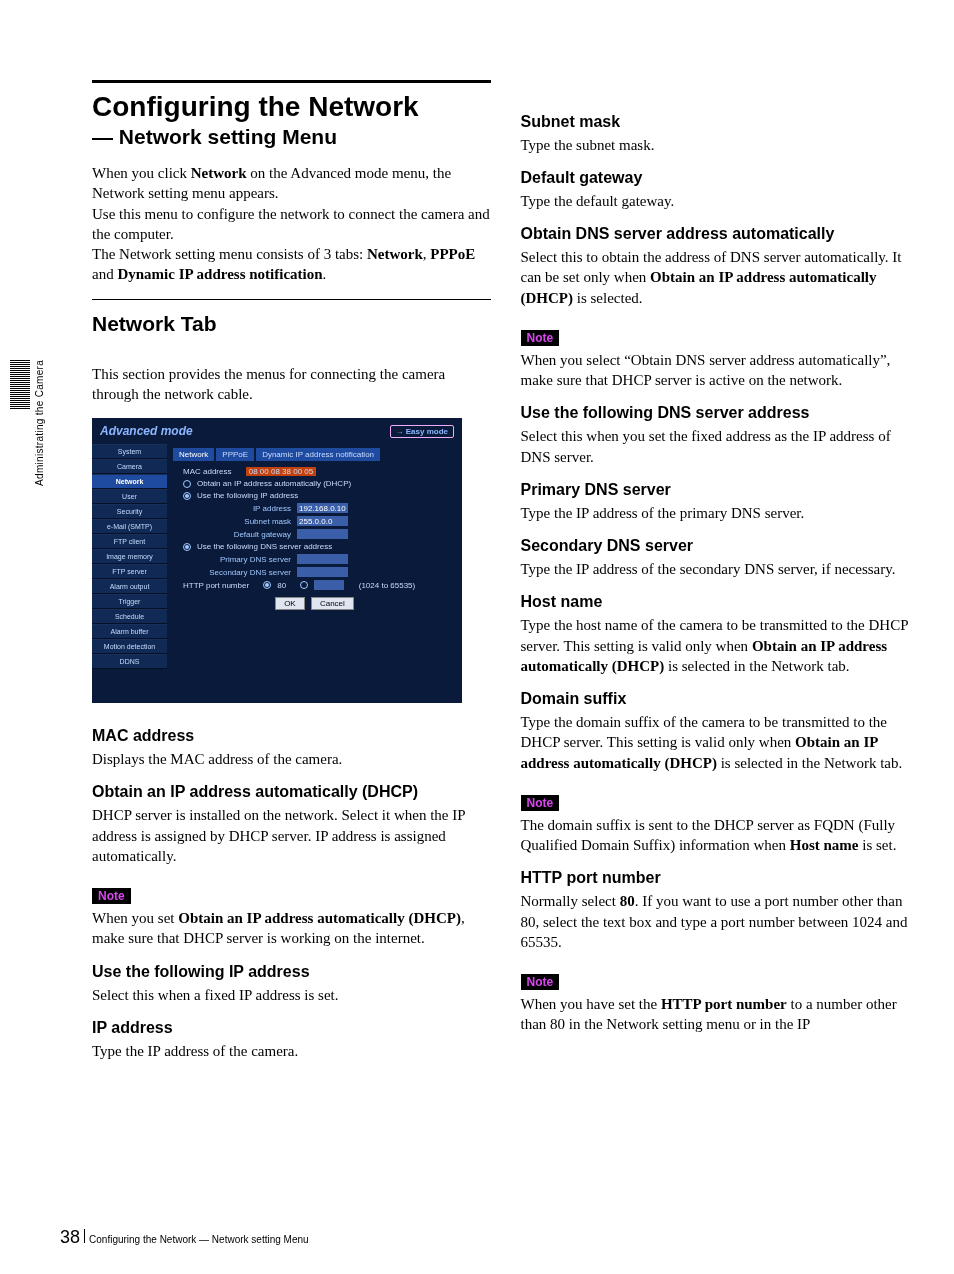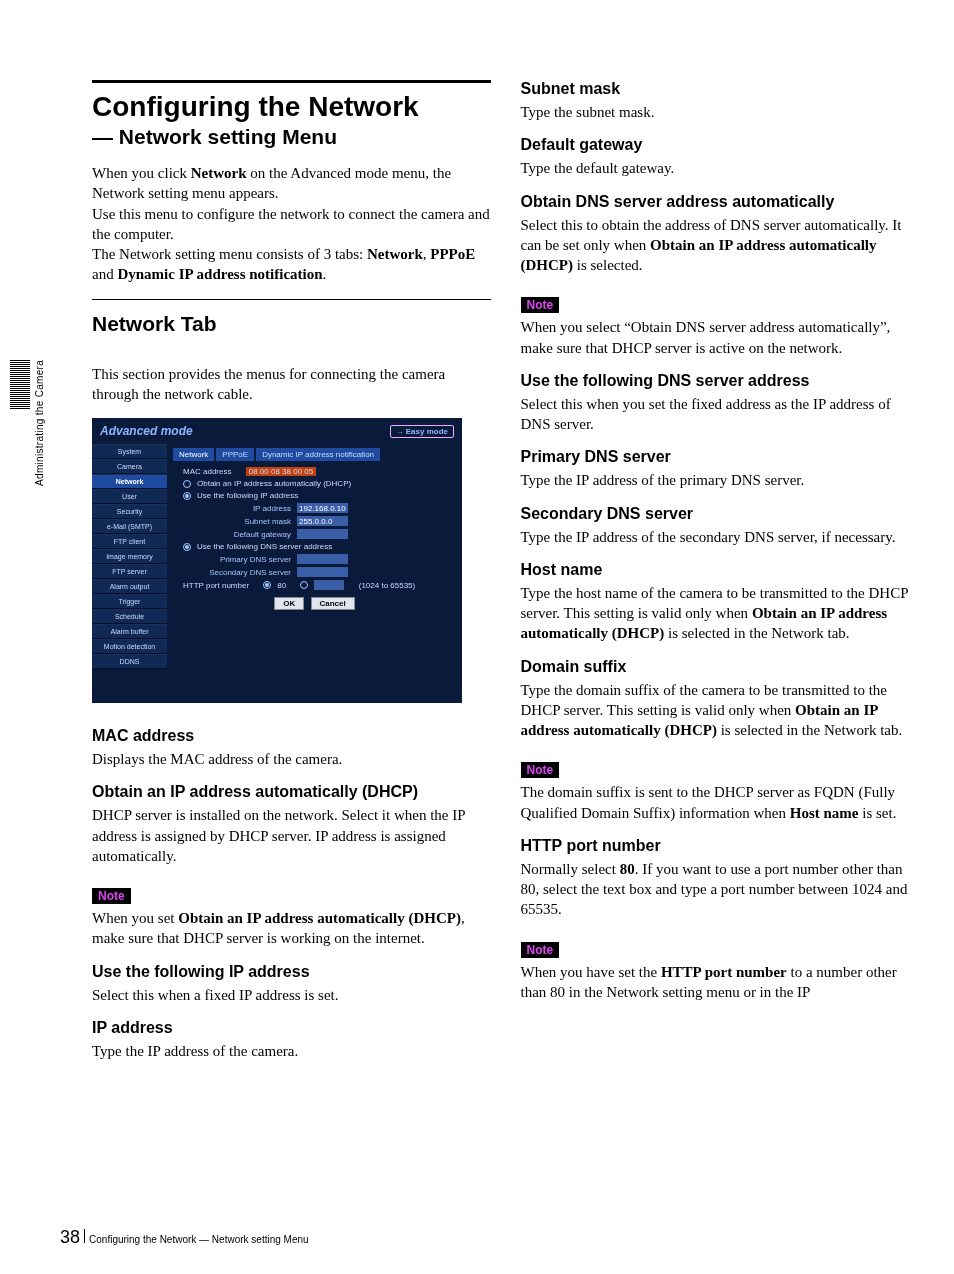--- a/index.html
+++ b/index.html
@@ -8,20 +8,21 @@
     height: 1274px;
     background: #fff;
     font-family: "Times New Roman", Times, serif;
     color: #000;
     position: relative;
   }
   .page {
     padding: 80px 35px 40px 92px;
     display: flex;
     gap: 30px;
+    align-items: center;
   }
   .column { flex: 1; }
   .title-block { border-top: 3px solid #000; padding-top: 8px; margin-bottom: 14px; }
   .main-title { font-family: Helvetica, Arial, sans-serif; font-weight: bold; font-size: 28px; line-height: 1.15; }
   .sub-title { font-family: Helvetica, Arial, sans-serif; font-weight: bold; font-size: 21px; margin-top: 2px; }
   .body-text { font-size: 15px; line-height: 1.35; margin-bottom: 14px; }
   .body-text strong { font-weight: bold; }
   .section-rule { border-top: 1px solid #000; padding-top: 6px; margin-top: 10px; margin-bottom: 6px; }
   .h2 { font-family: Helvetica, Arial, sans-serif; font-weight: bold; font-size: 21px; margin-bottom: 28px; }
   .h3 { font-family: Helvetica, Arial, sans-serif; font-weight: bold; font-size: 16px; margin-top: 14px; margin-bottom: 4px; }
@@ -80,21 +81,21 @@
   .ss-tabs { display:flex; gap:2px; margin-bottom:6px; }
   .ss-tab { background:#1e4aa0; color:#c8dbff; padding:2px 6px; font-size:8px; }
   .ss-tab.active { background:#1e4aa0; color:#fff; }
   .ss-row { display:flex; align-items:center; gap:6px; margin:3px 0 3px 10px; font-size:8px; }
   .ss-row.rlabel { margin-left: 30px; color:#a0c8ff; }
   .ss-row label { width:88px; text-align:right; color:#a0c8ff; }
   .ss-input { background:#3a5fa8; border:none; width:51px; height:10px; color:#fff; font-size:8px; padding:0 2px; }
   .ss-radio { width:8px;height:8px;border-radius:50%;border:1px solid #a0c8ff;display:inline-block; }
   .ss-radio.on::after{content:"";display:block;width:4px;height:4px;background:#a0c8ff;border-radius:50%;margin:1px;}
   .ss-footer { text-align:center; padding:6px 0 10px 0; }
-  .ss-btn { background:#e0e6f0; color:#000; font-size:8px; padding:1px 8px; border:1px solid #888; margin:0 2px;font-weight:bold; }
+  .ss-btn { background:#e0e6f0; color:#000; font-size:8px; padding:1px 8px; border:1px solid #888; margin:0 2px; }
   
   .page-footer {
     position:absolute; bottom: 26px; left: 60px;
     font-family: Helvetica, Arial, sans-serif; font-size: 10px;
     display:flex; align-items:baseline; 
   }
   .page-number { font-size: 18px; font-weight: normal; }
   .footer-divider { border-left:1px solid #000; height:14px; margin:0 4px; }
 </style>
 </head>

